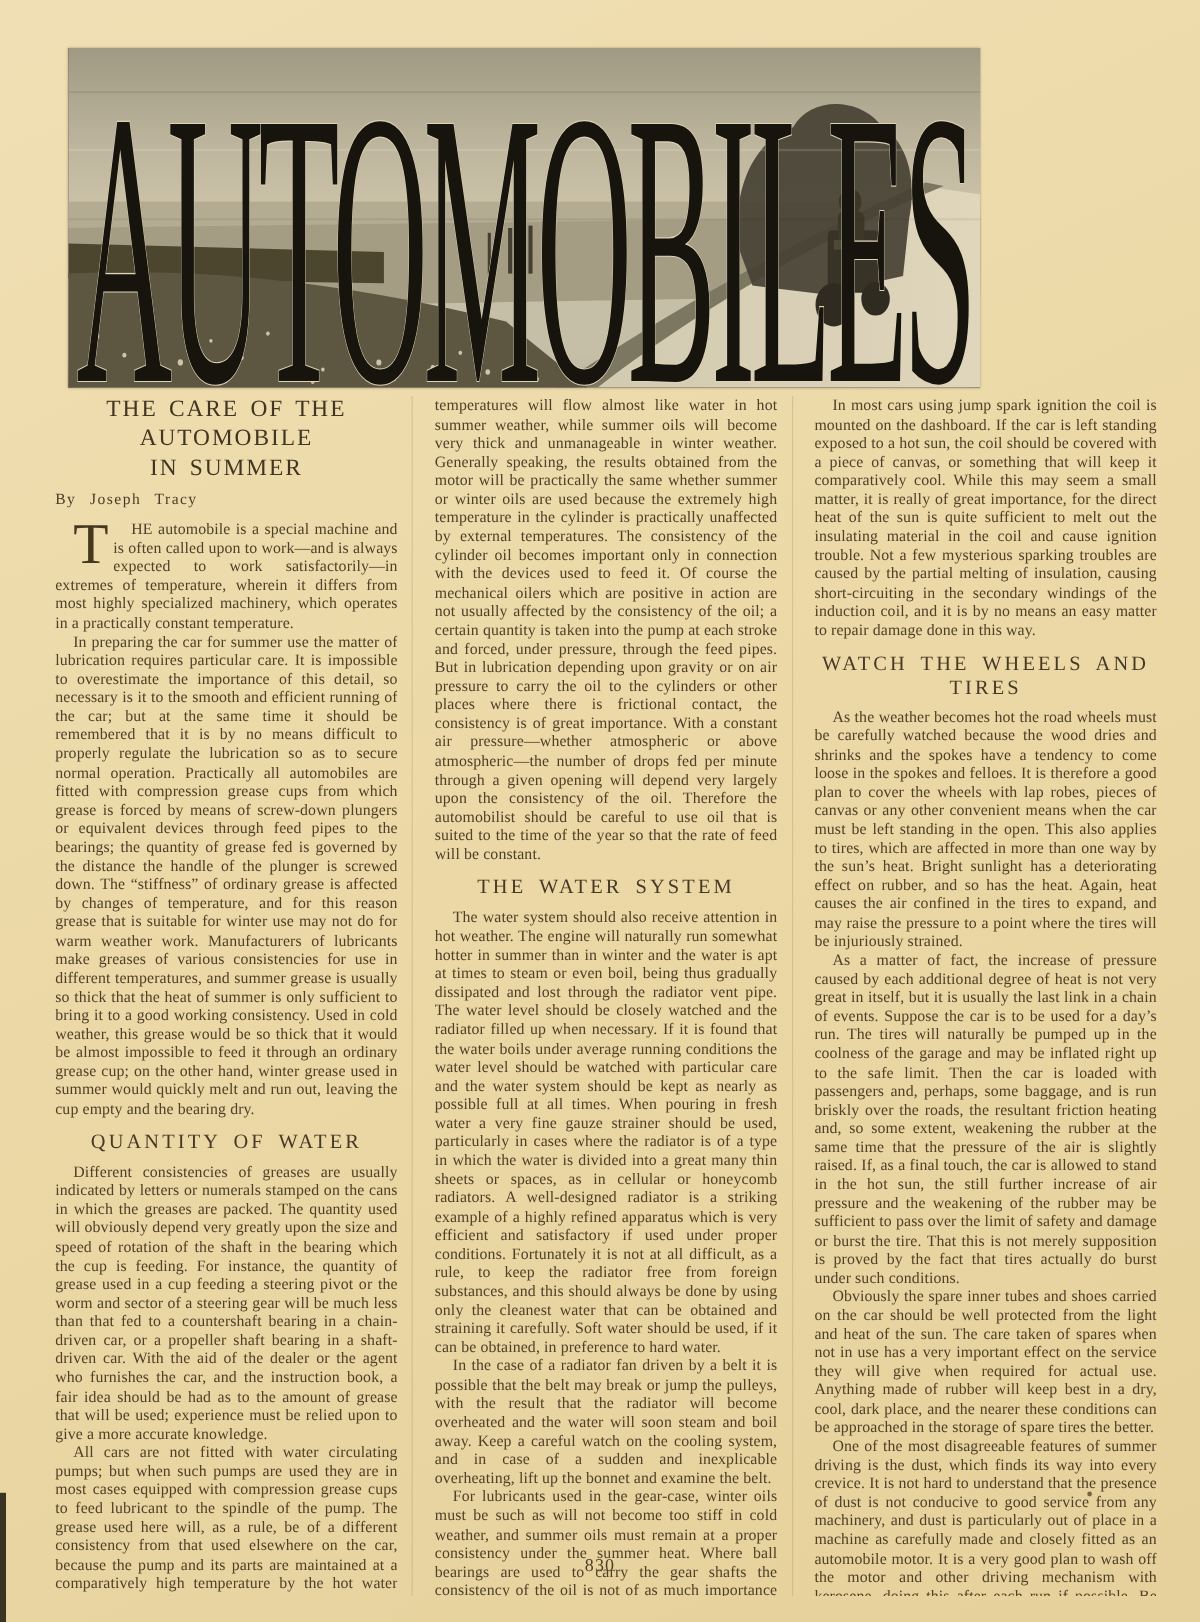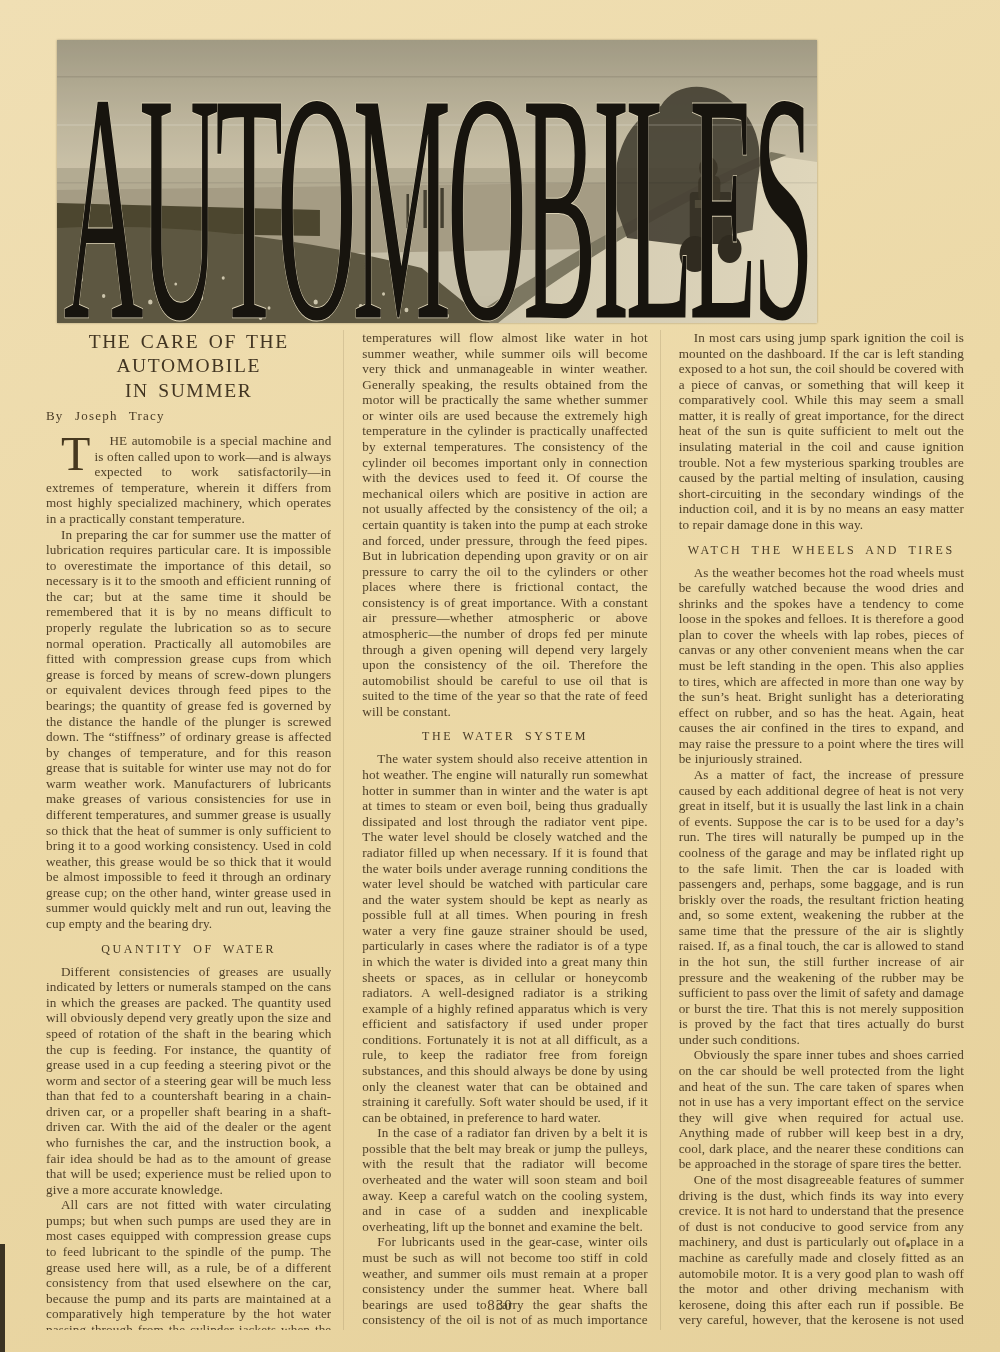--- a/index.html
+++ b/index.html
@@ -33,21 +33,21 @@
     text-align:left; font-size:13px; letter-spacing:1.2px; word-spacing:7px;
     margin:5px 0 9px 0; color:#4a3c27;
   }
   .para {
     margin:0; font-size:13.2px; line-height:1.18; text-align:justify;
     text-indent:15px; letter-spacing:.1px; color:#4f4029;
   }
   .para.noindent { text-indent:0; }
   .subhead {
     margin:10px 0 7px 0; text-align:center; font-weight:normal;
-    font-size:12px; letter-spacing:2.6px; word-spacing:4px; color:#473a25;
+    font-size:17px; letter-spacing:2.6px; word-spacing:4px; color:#473a25;
   }
   .dropcap {
     float:left; font-size:48px; line-height:37px; padding:2px 4px 0 0;
     color:#46381f;
   }
   .page-number {
     position:absolute; left:0; right:0; top:1297px; text-align:center;
     font-size:15px; letter-spacing:1px; color:#4f4029;
   }
   .edge-artifact {

